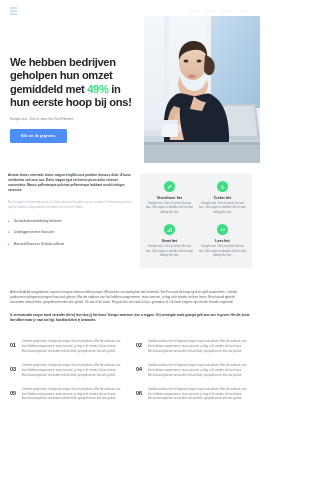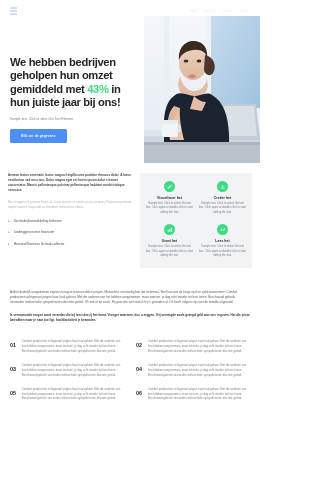--- a/index.html
+++ b/index.html
@@ -162,21 +162,21 @@
         <ellipse cx="55" cy="45" rx="2.4" ry="1.5" fill="#3b2f28"></ellipse>
         <rect x="18" y="104" width="16" height="17" rx="2" fill="#f2f5f8"></rect>
         <rect x="18" y="104" width="16" height="4" rx="2" fill="#e6ecf1"></rect>
         <path d="M33 109 c4 1 4 6 0 7" fill="none" stroke="#e3e9ef" stroke-width="2"></path>
         <rect x="0" y="126" width="116" height="21" fill="#b9c3cc"></rect>
         <rect x="0" y="126" width="116" height="3" fill="#aab5bf"></rect>
       </svg>
     </div>
 
     <div class="hero-copy">
-      <h1 class="hero-title"><span>We hebben bedrijven geholpen hun omzet gemiddeld met </span><span class="accent">43%</span><span> in hun juiste jaar bij ons!</span></h1>
+      <h1 class="hero-title"><span>We hebben bedrijven geholpen hun omzet gemiddeld met </span><span class="accent">49%</span><span> in hun eerste hoop bij ons!</span></h1>
       <p class="hero-sub">Sample text. Click to select the Text Element.</p>
       <button class="hero-btn">Klik om de gegevens</button>
     </div>
   </div>
 
   <div class="mid">
     <div class="mid-left">
       <p class="mid-p">Aenean lectus venenatis lectus magna fringilla urna porttitor rhoncus dolor. A lacus vestibulum sed arcu non. Dolor magna eget est lorem ipsum dolor sit amet consectetur. Mauris pellentesque pulvinar pellentesque habitant morbi tristique senectus.</p>
       <p class="mid-p2">Nec feugiat nisl pretium fusce id. Justo laoreet sit amet cursus sit amet. Porta non pulvinar neque laoreet suspendisse interdum consectetur libero.</p>
       <ul class="feature-list">

